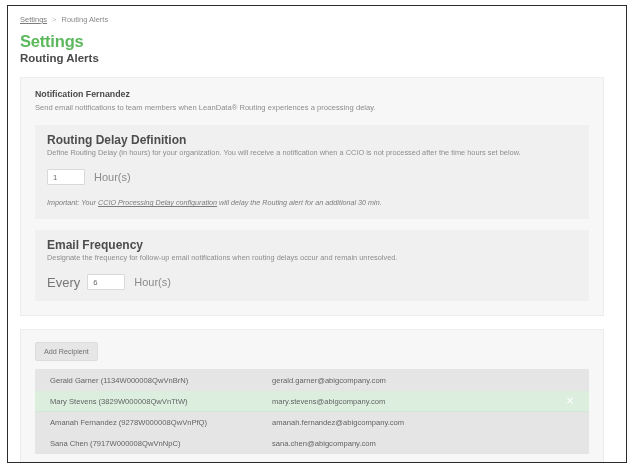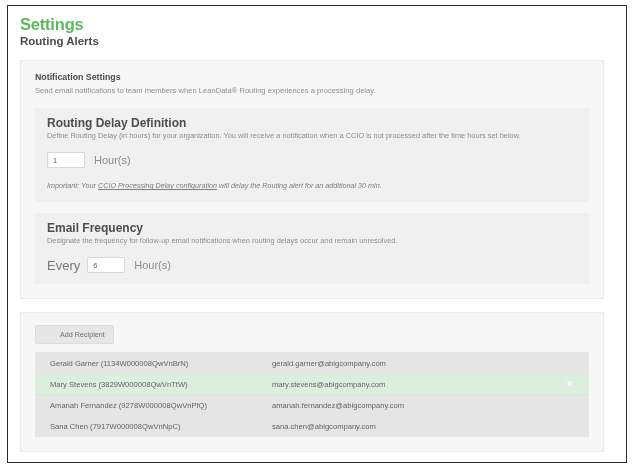--- a/index.html
+++ b/index.html
@@ -171,21 +171,21 @@
     line-height: 13px;
     margin-bottom: 7px;
   }
   .btn-add {
     display: inline-block;
     background: #e6e6e6;
     border: 1px solid #dcdcdc;
     color: #6f6f6f;
     font-family: "Liberation Sans", sans-serif;
     font-size: 7.2px;
-    padding: 4px 8px 4px 24px;
+    padding: 4px 8px 4px 8px;
     border-radius: 2px;
     cursor: pointer;
     line-height: 9px;
   }
 
   .recip-list {
     margin-top: 8px;
     border-top: 1px solid #e4e4e4;
   }
   .recip-row {
@@ -229,26 +229,29 @@
   .recip-remove.hidden {
     visibility: hidden;
   }
 </style>
 </head>
 <body>
 
 <div class="page-frame">
   <div class="page-inner">
 
+    <div class="breadcrumb">
+      <span class="crumb-link">Settings</span><span class="crumb-sep">&gt;</span><span class="crumb-current">Routing Alerts</span>
+    </div>
 
     <div class="title-main">Settings</div>
     <div class="title-sub">Routing Alerts</div>
 
     <div class="panel">
-      <div class="panel-title">Notification Settings</div>
+      <div class="panel-title">Notification Fernandez</div>
       <div class="panel-desc">Send email notifications to team members when LeanData® Routing experiences a processing delay.</div>
 
       <div class="subpanel">
         <div class="subpanel-title">Routing Delay Definition</div>
         <div class="subpanel-desc">Define Routing Delay (in hours) for your organization. You will receive a notification when a CCIO is not processed after the time hours set below.</div>
         <div class="field-row">
           <input class="num-input" type="text" value="1" style="">
           <span class="field-suffix">Hour(s)</span>
         </div>
         <div class="note">

